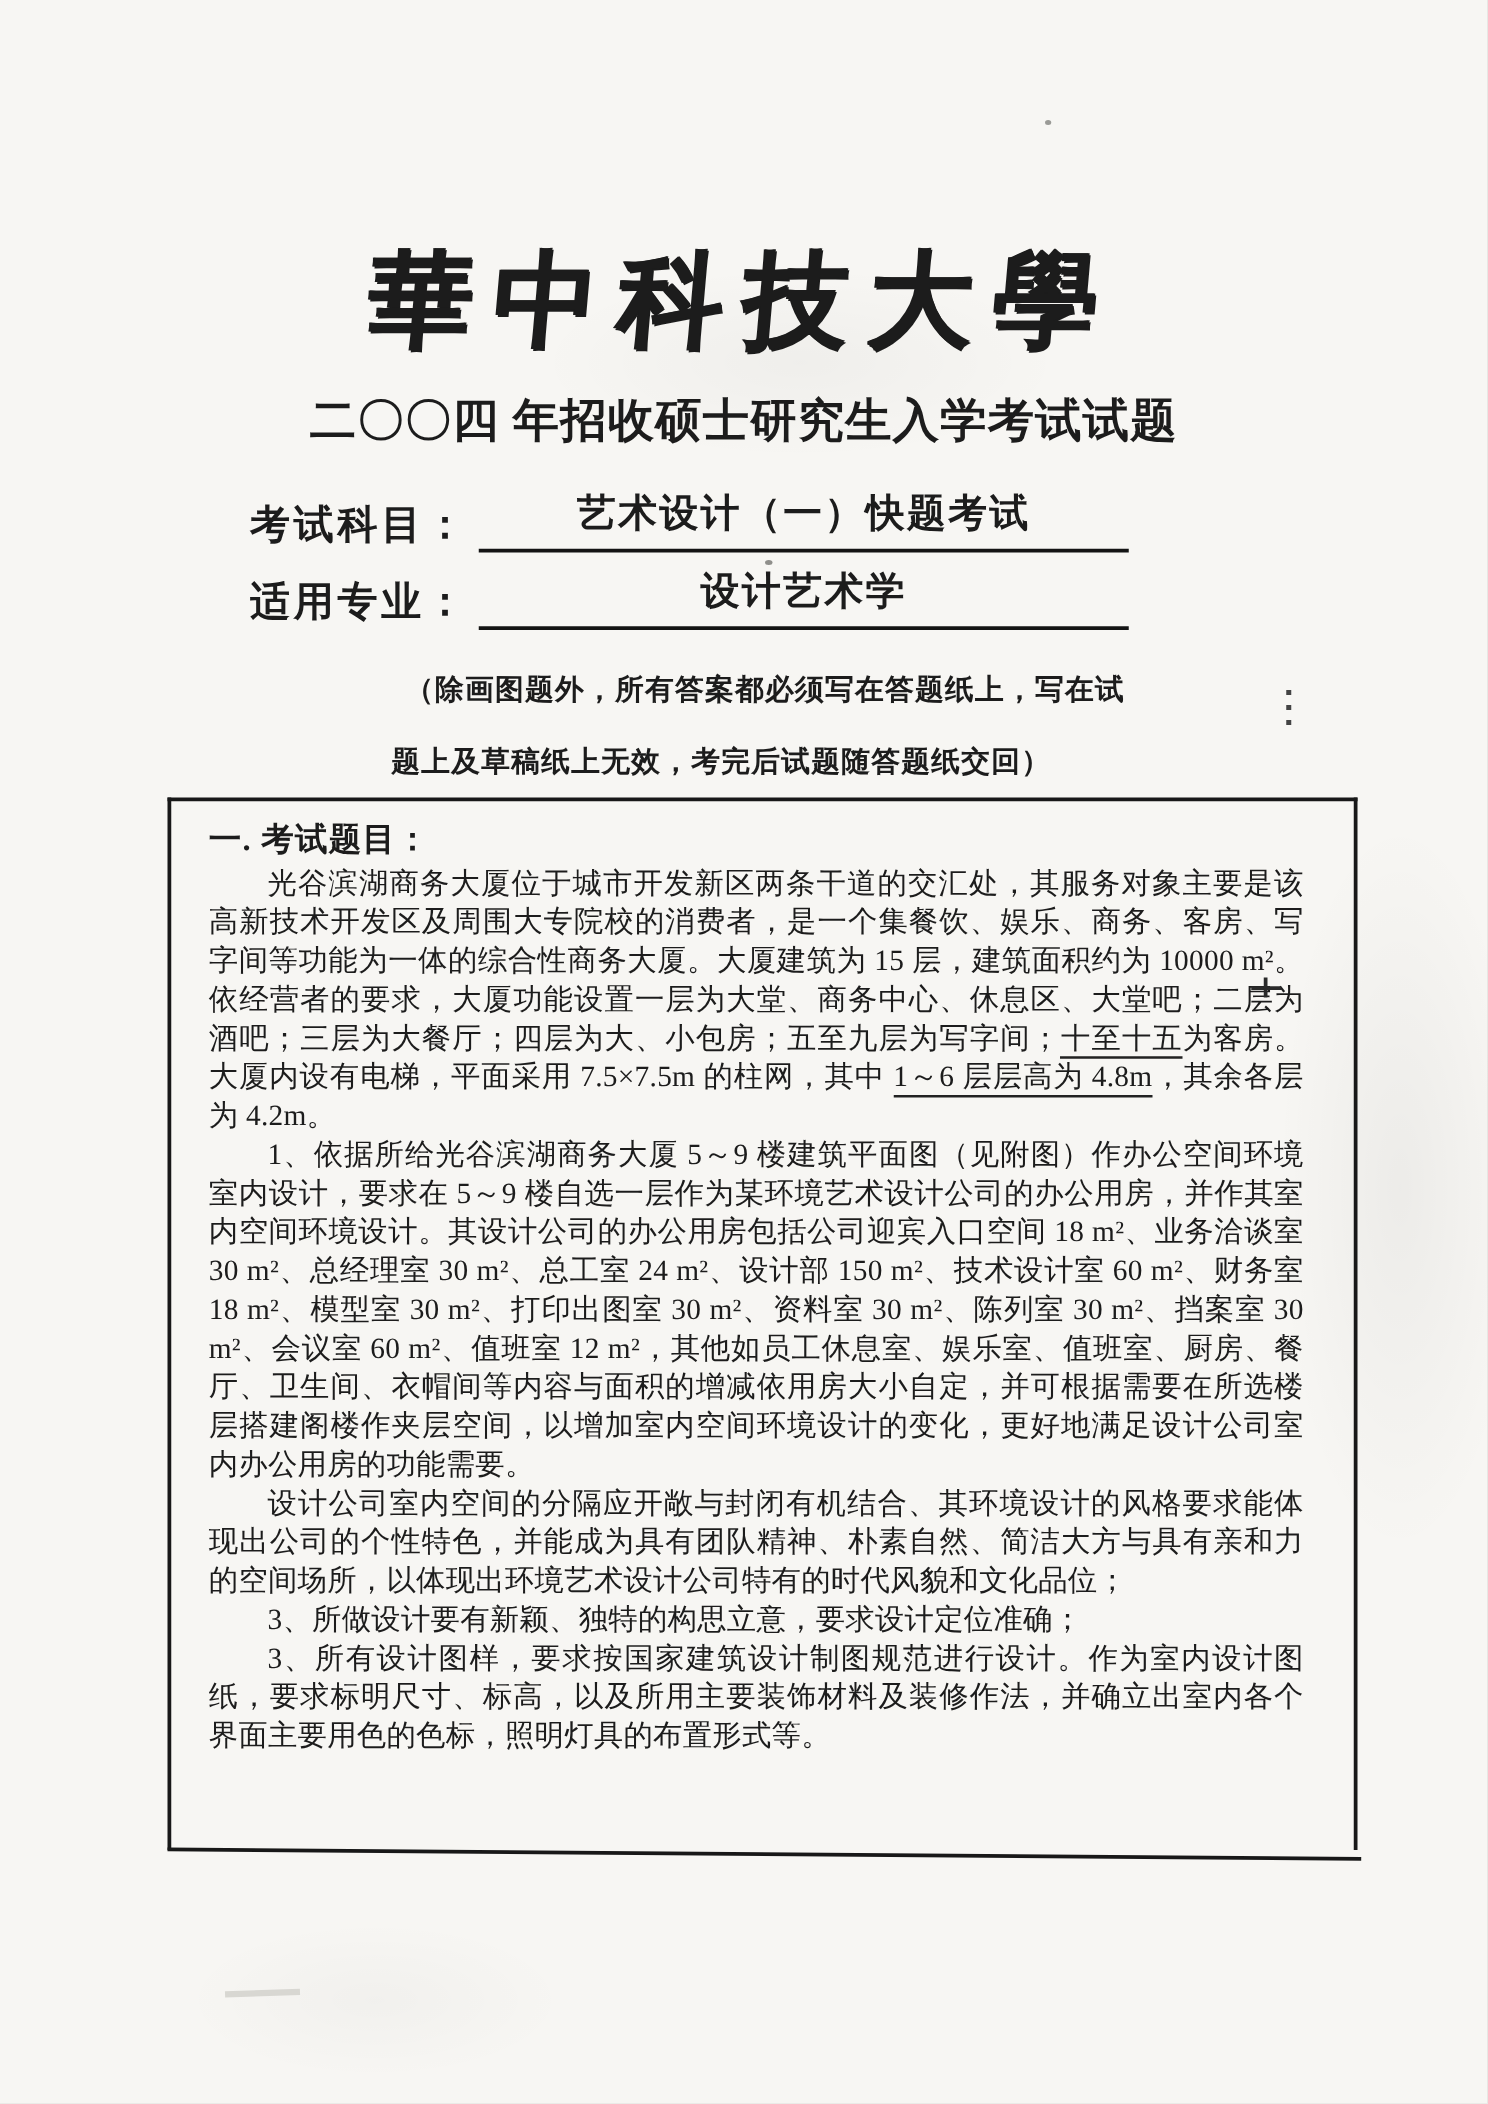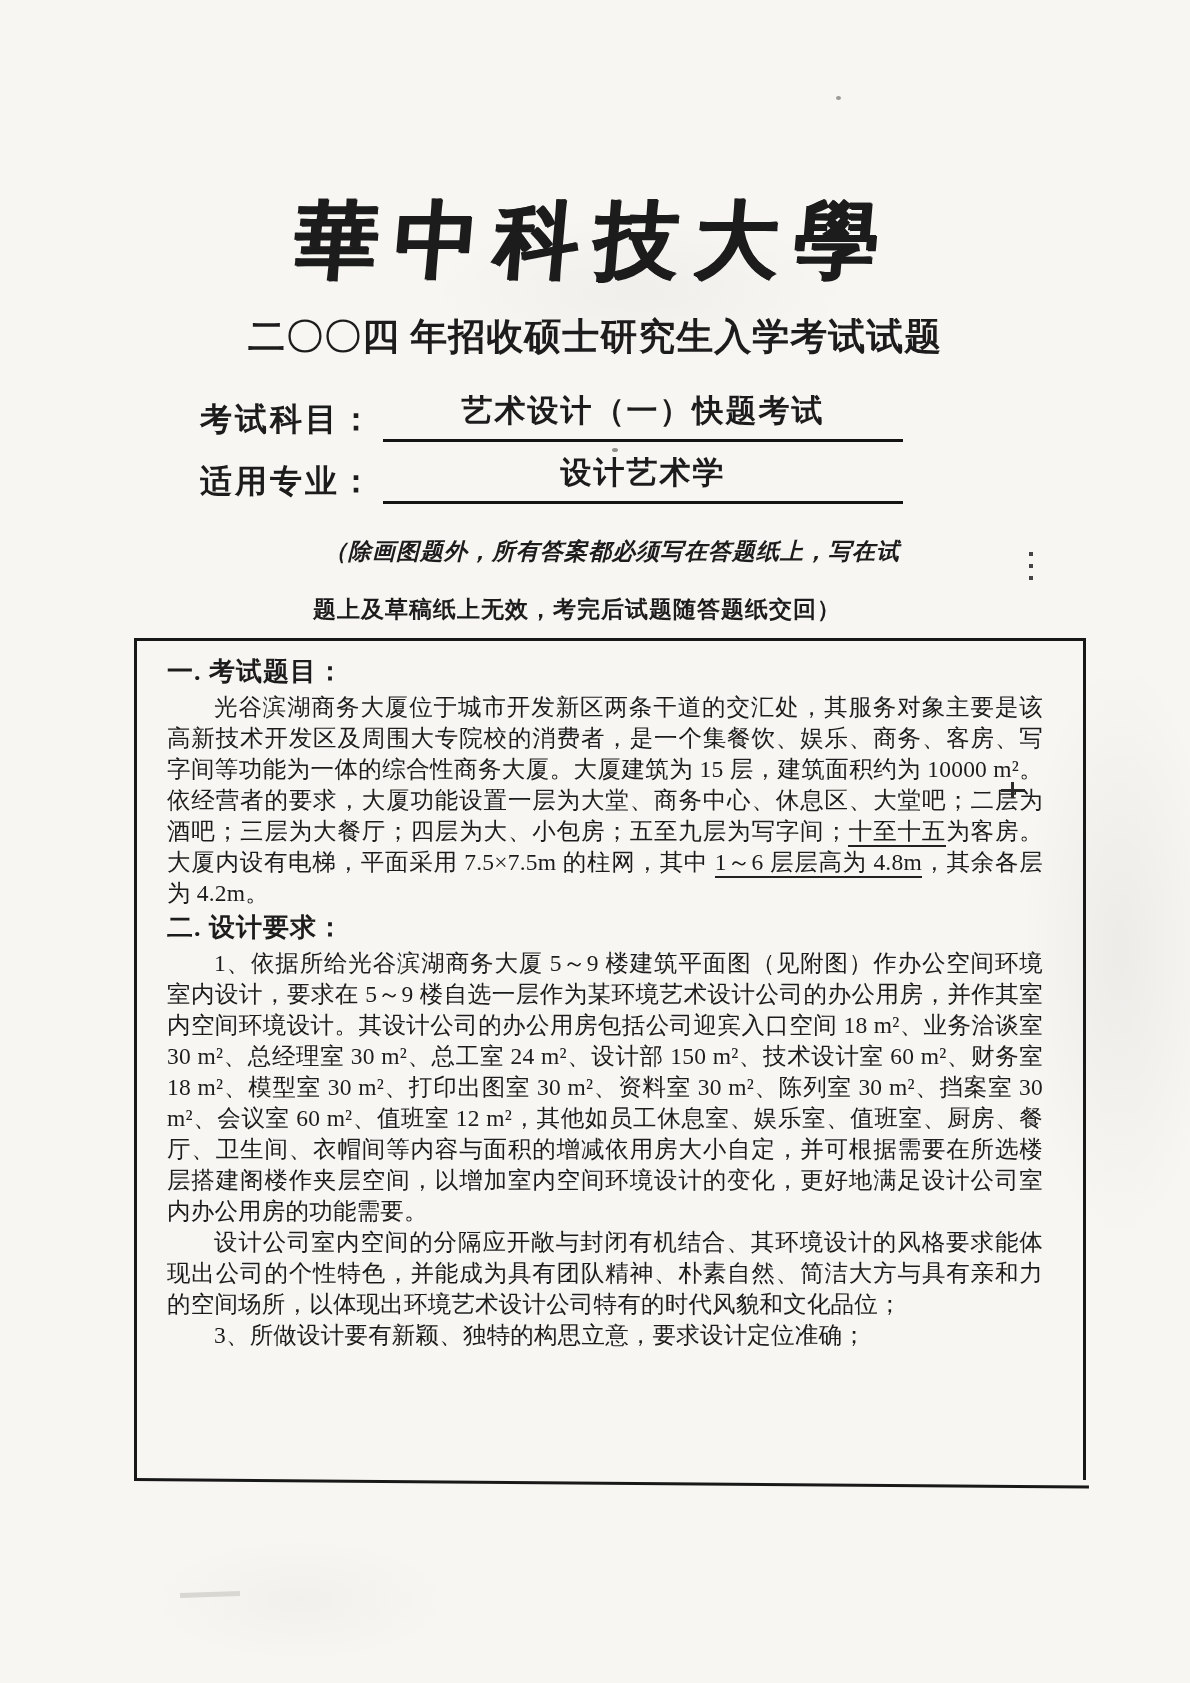--- a/index.html
+++ b/index.html
@@ -33,21 +33,21 @@
   .field-row.r2 { top:452px; }
   .flabel { font-size:32px; font-weight:bold; letter-spacing:3px; white-space:nowrap; }
   .fvalue {
     display:inline-block; width:520px; margin-left:8px; text-align:center;
     font-size:31px; font-weight:bold; letter-spacing:2px;
     border-bottom:3px solid #141414; padding-bottom:7px;
   }
 
   .notice { position:absolute; top:536px; left:0; width:100%; text-align:center;
     font-weight:bold; font-size:23px; letter-spacing:1px; }
-  .notice .l1 { margin-left:34px;font-style:italic; }
+  .notice .l1 { margin-left:34px; }
   .notice .l2 { margin-top:27px; margin-left:-36px; }
 
   .qbox {
     position:absolute; left:134px; top:638px; width:952px; height:842px;
     border:3px solid #181818; border-bottom:none; box-sizing:border-box;
     padding:12px 40px 0 30px;
   }
   .qbox-bottom {
     position:absolute; left:134px; top:1478px; width:955px; height:3px;
     background:#181818; transform:rotate(0.45deg); transform-origin:left center;
@@ -94,25 +94,25 @@
     <div class="l1">（除画图题外，所有答案都必须写在答题纸上，写在试</div>
     <div class="l2">题上及草稿纸上无效，考完后试题随答题纸交回）</div>
   </div>
 
   <div class="qbox">
 
     <div class="sec-h">一. 考试题目：</div>
 
     <p class="body"><span>光谷滨湖商务大厦位于城市开发新区两条干道的交汇处，其服务对象主要是该高新技术开发区及周围大专院校的消费者，是一个集餐饮、娱乐、商务、客房、写字间等功能为一体的综合性商务大厦。大厦建筑为 15 层，建筑面积约为 10000 m²。依经营者的要求，大厦功能设置一层为大堂、商务中心、休息区、大堂吧；二层为酒吧；三层为大餐厅；四层为大、小包房；五至九层为写字间；</span><span class="hu">十至十五</span><span>为客房。大厦内设有电梯，平面采用 7.5×7.5m 的柱网，其中 </span><span class="hu">1～6 层层高为 4.8m</span><span>，其余各层为 4.2m。</span></p>
 
-    <div class="sec-h">二. 设计要求：</div>
 
     <p class="body">1、依据所给光谷滨湖商务大厦 5～9 楼建筑平面图（见附图）作办公空间环境室内设计，要求在 5～9 楼自选一层作为某环境艺术设计公司的办公用房，并作其室内空间环境设计。其设计公司的办公用房包括公司迎宾入口空间 18 m²、业务洽谈室 30 m²、总经理室 30 m²、总工室 24 m²、设计部 150 m²、技术设计室 60 m²、财务室 18 m²、模型室 30 m²、打印出图室 30 m²、资料室 30 m²、陈列室 30 m²、挡案室 30 m²、会议室 60 m²、值班室 12 m²，其他如员工休息室、娱乐室、值班室、厨房、餐厅、卫生间、衣帽间等内容与面积的增减依用房大小自定，并可根据需要在所选楼层搭建阁楼作夹层空间，以增加室内空间环境设计的变化，更好地满足设计公司室内办公用房的功能需要。</p>
     <p class="body">设计公司室内空间的分隔应开敞与封闭有机结合、其环境设计的风格要求能体现出公司的个性特色，并能成为具有团队精神、朴素自然、简洁大方与具有亲和力的空间场所，以体现出环境艺术设计公司特有的时代风貌和文化品位；</p>
     <p class="body">3、所做设计要有新颖、独特的构思立意，要求设计定位准确；</p>
+    <p class="body">3、所有设计图样，要求按国家建筑设计制图规范进行设计。作为室内设计图纸，要求标明尺寸、标高，以及所用主要装饰材料及装修作法，并确立出室内各个界面主要用色的色标，照明灯具的布置形式等。</p>
 
   </div>
 
   <div class="qbox-bottom"></div>
 
   <div class="art art-plus-h"></div>
   <div class="art art-plus-v"></div>
   <div class="art art-dots"></div>
   <div class="art art-dot1"></div>
   <div class="art art-dot2"></div>

